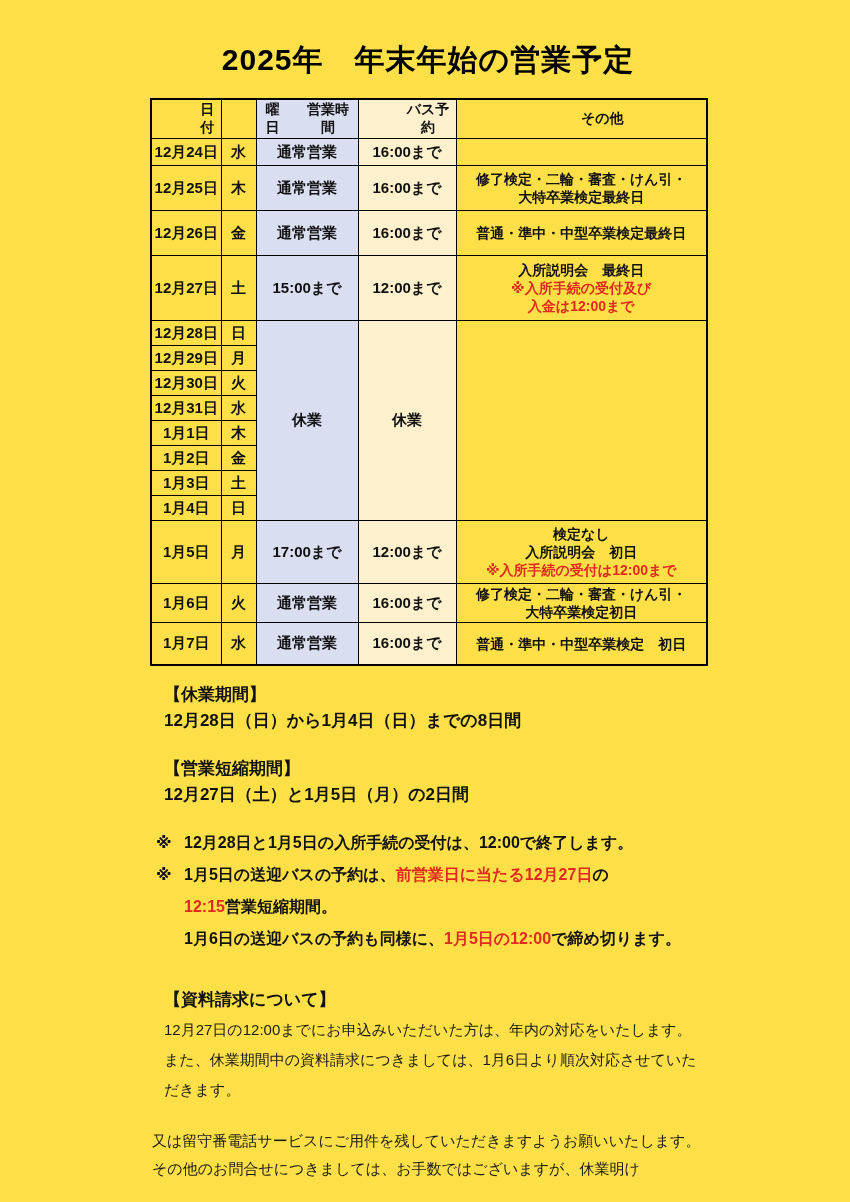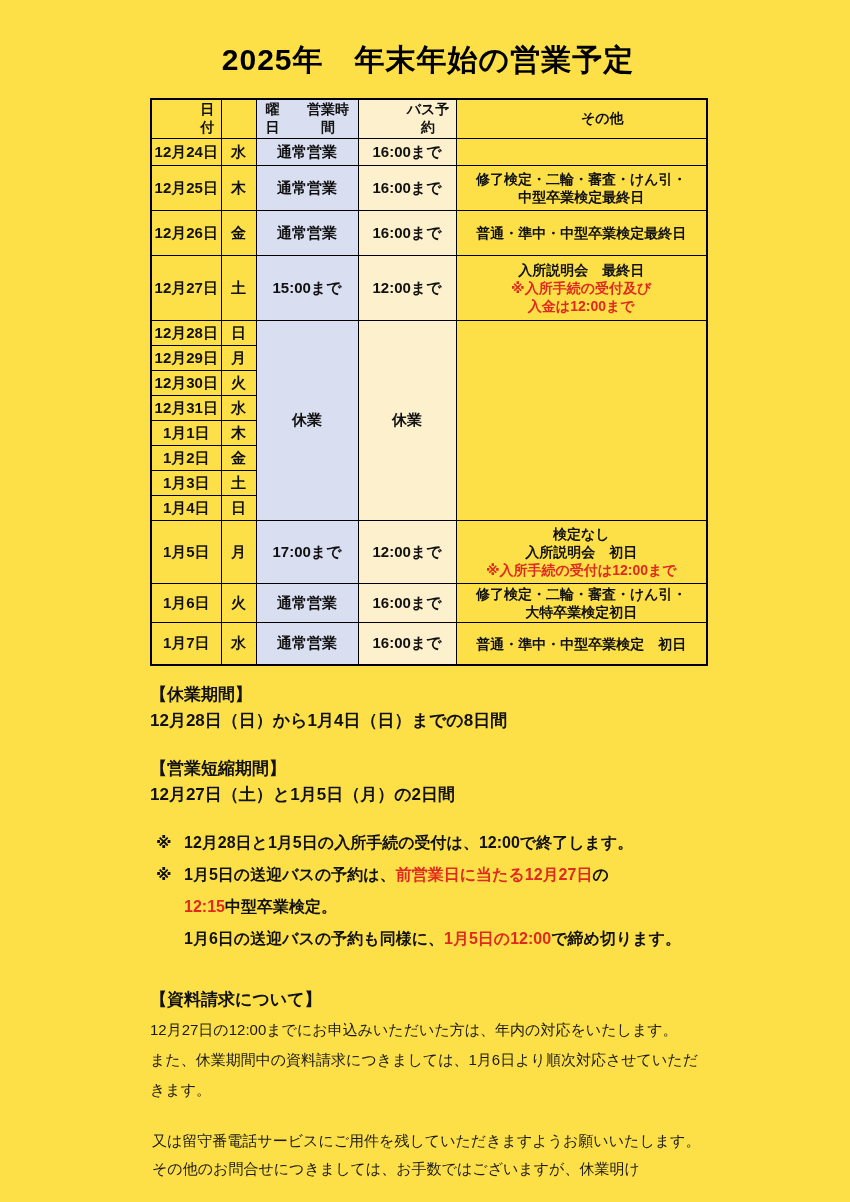--- a/index.html
+++ b/index.html
@@ -43,21 +43,21 @@
   .red{color:#e02920;}
   .other-line{font-size:14px;line-height:1.3;}
   tr.rh-normal{height:27px;}
   tr.rh-two{height:45px;}
   tr.rh-big{height:65px;}
   tr.rh-closed{height:25px;}
   tr.rh-jan5{height:63px;}
   tr.rh-jan6{height:24px;border-radius:10px;}
   tr.rh-jan7{height:42px;}
 
-  .section{margin-left:0;}
+  .section{margin-left:14px;}
   .sec-heading{font-size:17px;font-weight:bold;line-height:26px;}
   .sec-body{font-size:17px;font-weight:bold;line-height:26px;}
   .sec-closure{margin-top:16px;}
   .sec-short{margin-top:22px;}
 
   .notes{margin-top:22px;margin-left:6px;font-size:16px;font-weight:bold;}
   .note-row{display:flex;margin-bottom:7px;line-height:25px;}
   .note-marker{width:28px;flex:0 0 28px;}
   .note-cont{margin-left:28px;margin-bottom:7px;line-height:25px;}
 
@@ -104,21 +104,21 @@
           <td class="bg-bus">16:00まで</td>
           <td></td>
         </tr>
         <tr class="rh-two">
           <td>12月25日</td>
           <td>木</td>
           <td class="bg-hours">通常営業</td>
           <td class="bg-bus">16:00まで</td>
           <td>
             <div class="other-line">修了検定・二輪・審査・けん引・</div>
-            <div class="other-line">中型卒業検定最終日</div>
+            <div class="other-line">大特卒業検定最終日</div>
           </td>
         </tr>
         <tr class="rh-two">
           <td>12月26日</td>
           <td>金</td>
           <td class="bg-hours">通常営業</td>
           <td class="bg-bus">16:00まで</td>
           <td>
             <div class="other-line">普通・準中・中型卒業検定最終日</div>
           </td>
@@ -216,21 +216,21 @@
 
     <div class="notes">
       <div class="note-row">
         <span class="note-marker">※</span>
         <span>12月28日と1月5日の入所手続の受付は、12:00で終了します。</span>
       </div>
       <div class="note-row">
         <span class="note-marker">※</span>
         <span><span>1月5日の送迎バスの予約は、</span><span class="red">前営業日に当たる12月27日</span><span>の</span></span>
       </div>
-      <div class="note-cont"><span class="red">12:15</span><span>中型卒業検定。</span></div>
+      <div class="note-cont"><span class="red">12:15</span><span>営業短縮期間。</span></div>
       <div class="note-cont"><span>1月6日の送迎バスの予約も同様に、</span><span class="red">1月5日の12:00</span><span>で締め切ります。</span></div>
     </div>
 
     <div class="section sec-request">
       <div class="req-heading">【資料請求について】</div>
       <div class="req-line">12月27日の12:00までにお申込みいただいた方は、年内の対応をいたします。</div>
       <div class="req-line">また、休業期間中の資料請求につきましては、1月6日より順次対応させていただきます。</div>
     </div>
 
     <div class="closing">

